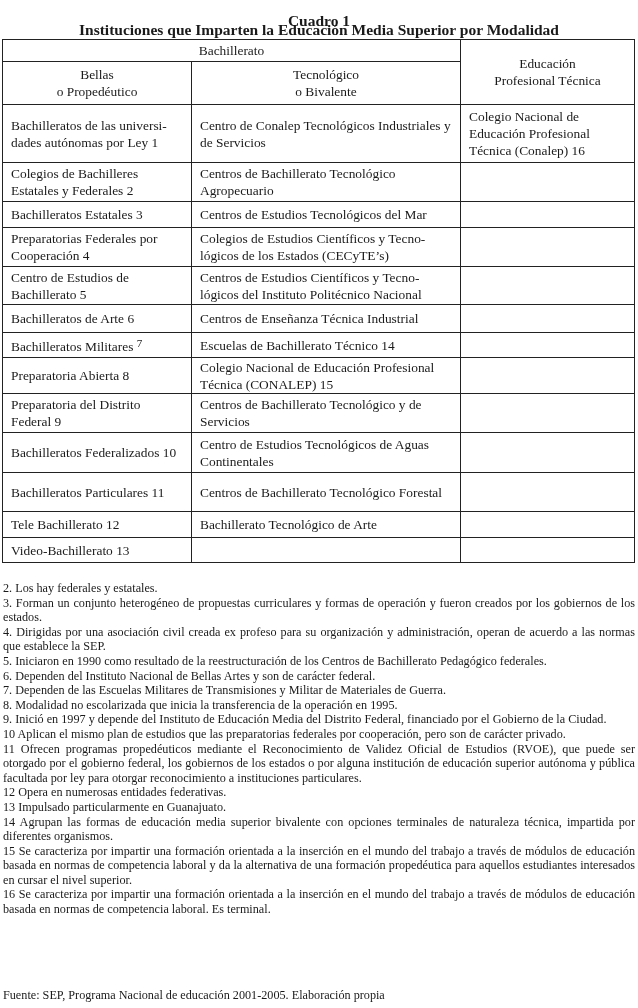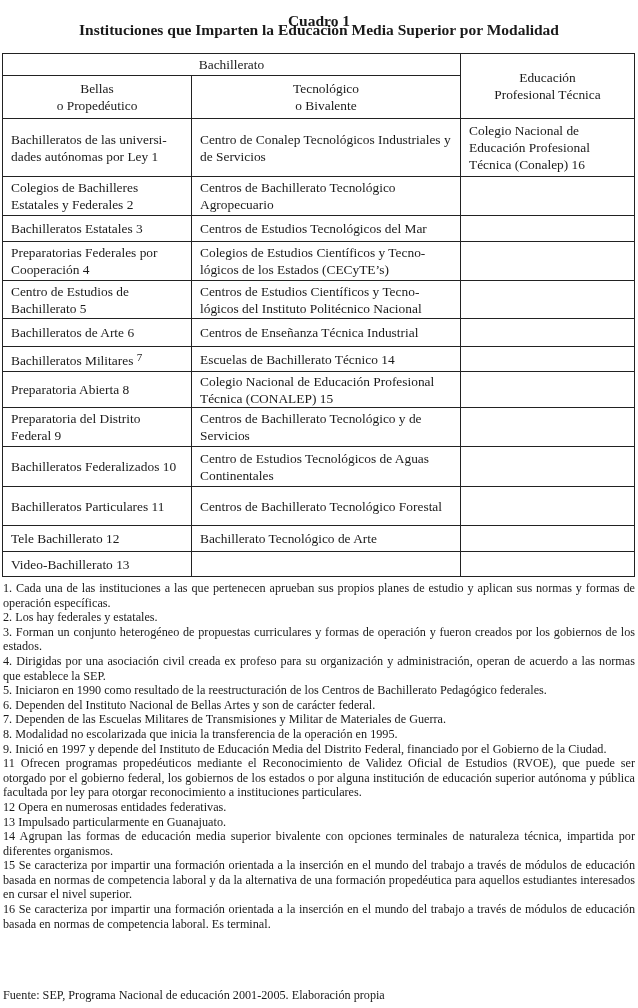--- a/index.html
+++ b/index.html
@@ -13,21 +13,21 @@
     text-align: center;
     font-weight: bold;
     font-size: 15.5px;
     line-height: 19px;
   }
   .title1 { position: absolute; top: 11px; left: 0; width: 638px; }
   .title2 { position: absolute; top: 20px; left: 0; width: 638px; }
 
   table.main {
     position: absolute;
-    top: 53px; left: 2px;
+    top: 39px; left: 2px;
     width: 632px;
     border-collapse: collapse;
     table-layout: fixed;
     font-size: 13.4px;
     line-height: 17px;
   }
   table.main td, table.main th {
     border: 1px solid #222;
     padding: 0 8px;
     vertical-align: middle;
@@ -154,29 +154,29 @@
     </tr>
     <tr style="height:25px">
       <td>Video-Bachillerato 13</td>
       <td></td>
       <td></td>
     </tr>
   </tbody>
 </table>
 
 <div class="notes">
-  <p>1. Cada una de las instituciones a las que pertenecen aprueban sus propios planes de estudio y aplican sus normas y formas de operación específicas.</p>
   <p>2. Los hay federales y estatales.</p>
   <p>3. Forman un conjunto heterogéneo de propuestas curriculares y formas de operación y fueron creados por los gobiernos de los estados.</p>
   <p>4. Dirigidas por una asociación civil creada ex profeso para su organización y administración, operan de acuerdo a las normas que establece la SEP.</p>
   <p>5. Iniciaron en 1990 como resultado de la reestructuración  de los Centros de Bachillerato Pedagógico federales.</p>
   <p>6. Dependen del Instituto Nacional de Bellas Artes y son de carácter federal.</p>
   <p>7. Dependen de las Escuelas Militares de Transmisiones y Militar de Materiales de Guerra.</p>
   <p>8. Modalidad no escolarizada que inicia la transferencia de la operación en 1995.</p>
   <p>9. Inició en 1997 y depende del Instituto de Educación Media del Distrito Federal, financiado por el Gobierno de la Ciudad.</p>
+  <p>10 Aplican el mismo plan de estudios que las preparatorias federales por cooperación, pero son de carácter privado.</p>
   <p>11 Ofrecen programas propedéuticos mediante el Reconocimiento de Validez Oficial de Estudios (RVOE), que puede ser otorgado por  el gobierno federal, los gobiernos de los estados o por alguna institución de educación superior autónoma y pública facultada por ley para otorgar reconocimiento a instituciones particulares.</p>
   <p>12 Opera en numerosas entidades federativas.</p>
   <p>13 Impulsado particularmente en Guanajuato.</p>
   <p>14 Agrupan las formas de educación media superior bivalente con opciones terminales de naturaleza técnica, impartida por diferentes organismos.</p>
   <p>15 Se caracteriza por impartir una formación orientada a la inserción en el mundo del trabajo a través de módulos de educación basada en normas de competencia laboral y da la alternativa de una formación propedéutica para aquellos estudiantes interesados en cursar el nivel superior.</p>
   <p>16 Se caracteriza por impartir una formación orientada a la inserción en el mundo del trabajo a través de módulos de educación basada en normas de competencia laboral. Es terminal.</p>
 </div>
 
 <div class="source">Fuente: SEP,  Programa Nacional de educación 2001-2005. Elaboración propia</div>
 

